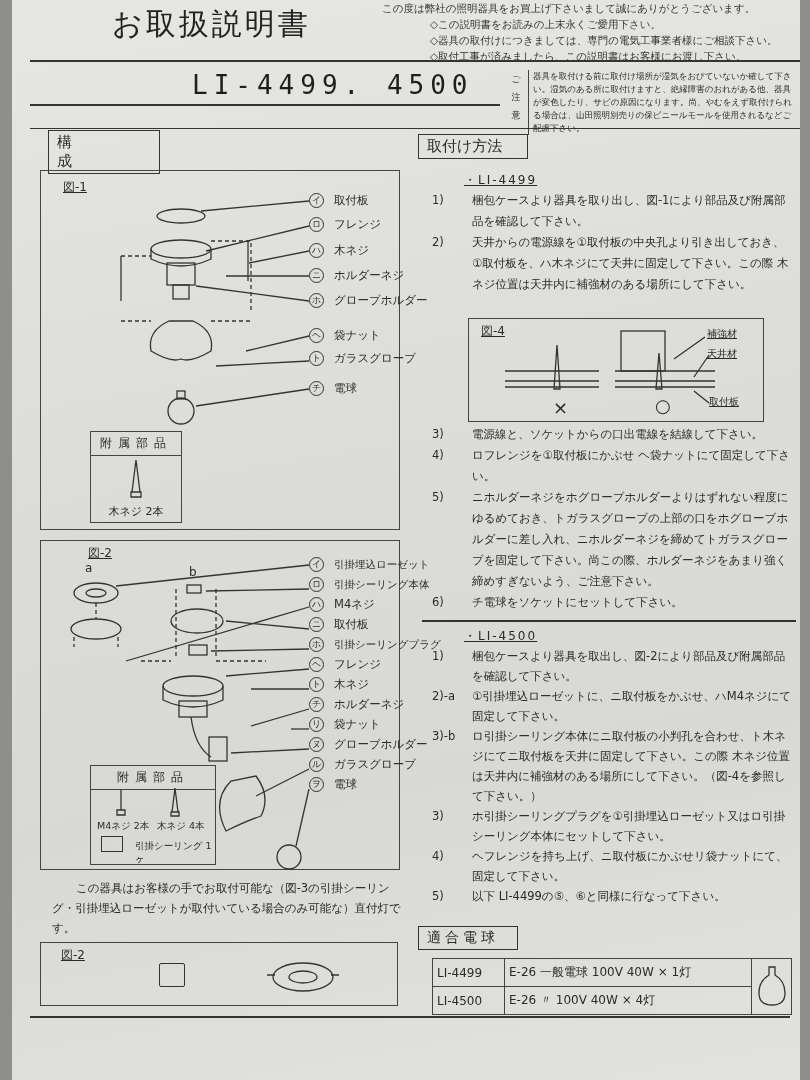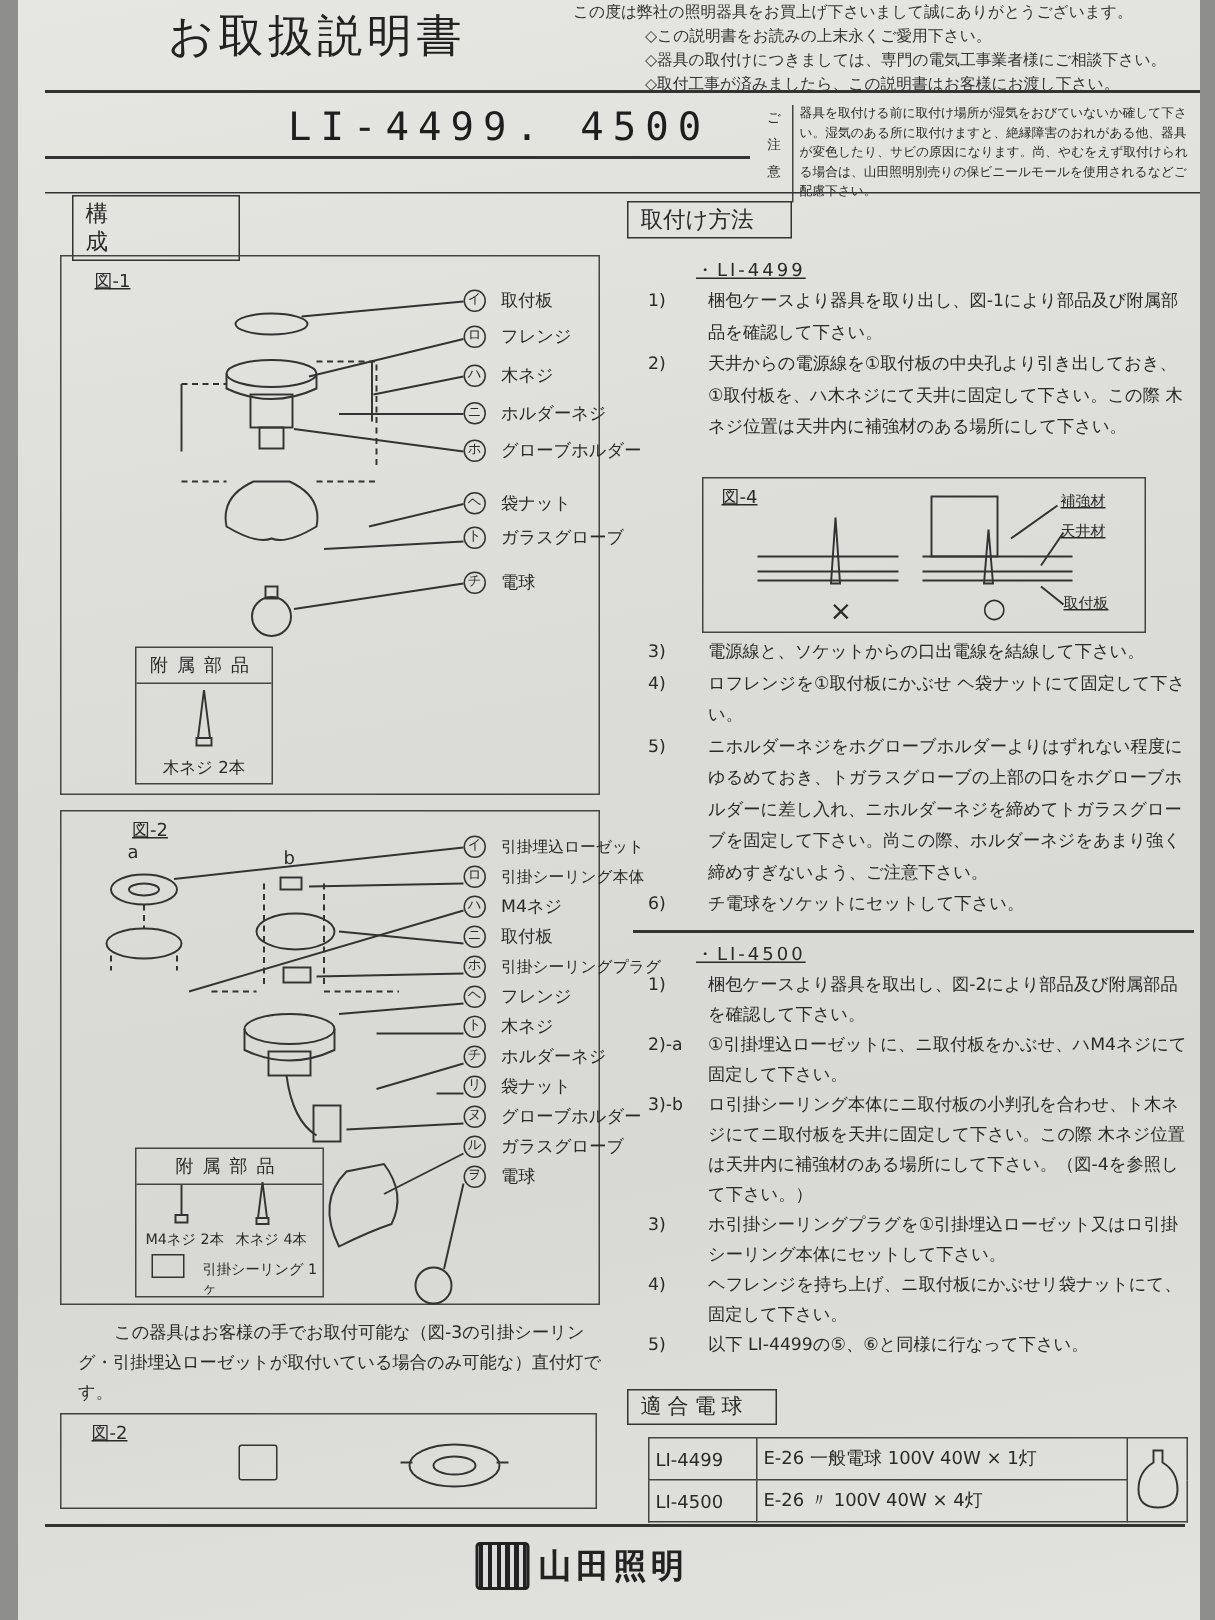--- a/index.html
+++ b/index.html
@@ -331,17 +331,13 @@
       </td>
     </tr>
     <tr>
       <td>LI-4500</td>
       <td>E-26 〃 100V 40W × 4灯</td>
     </tr>
   </tbody>
     </table>
   <div class="abs hr" style="left:18px; top:1016px; width:760px; height:1.5px;"></div>
 
-  <div class="abs logo">
-    <span class="mark"></span>
-    <span>山田照明</span>
-  </div>
 </div>
 
 </body></html>

